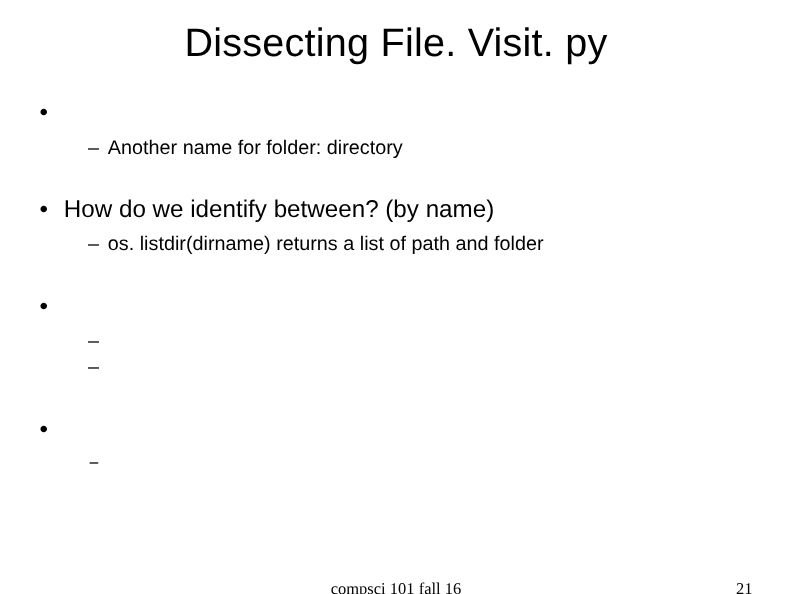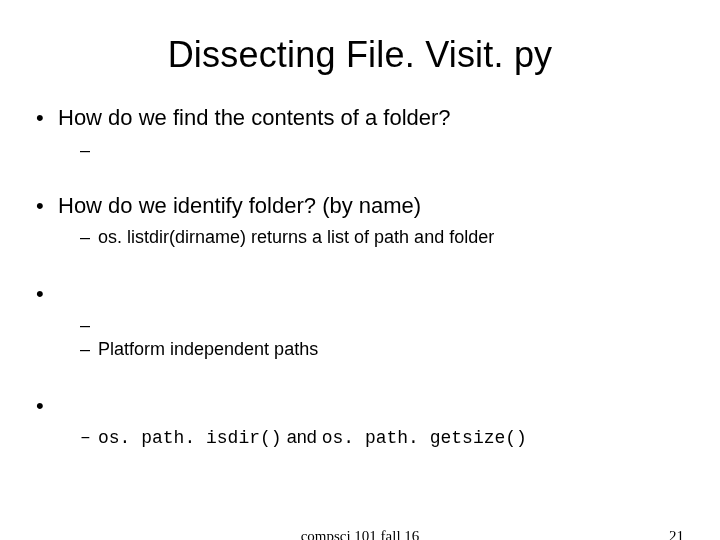--- a/index.html
+++ b/index.html
@@ -16,21 +16,21 @@
     position: relative;
     width: 720px;
     height: 540px;
     box-sizing: border-box;
     padding: 18px 36px 0 36px;
   }
   .title {
     text-align: center;
     font-size: 36px;
     font-weight: 400;
-    margin: 16px 0 28px 0;
+    margin: 0 0 28px 0;
     letter-spacing: 0.2px;
   }
   ul.top {
     list-style: none;
     margin: 0;
     padding: 0;
   }
   ul.top > li {
     margin-bottom: 30px;
   }
@@ -91,67 +91,63 @@
 
 <div class="slide">
 
   <h1 class="title">Dissecting File. Visit. py</h1>
 
   <ul class="top">
 
     <li>
       <div class="b1">
         <span class="dot">•</span>
-        <span>How do we find the contents of a folder?</span>
       </div>
       <ul class="sub">
         <li class="b2">
           <span class="dash">–</span>
+          <span>Another name for folder: directory</span>
         </li>
       </ul>
     </li>
 
     <li>
       <div class="b1">
         <span class="dot">•</span>
-        <span>How do we identify folder? (by name)</span>
+        <span>How do we identify between? (by name)</span>
       </div>
       <ul class="sub">
         <li class="b2">
           <span class="dash">–</span>
           <span>os. listdir(dirname) returns a list of path and folder</span>
         </li>
       </ul>
     </li>
 
     <li>
       <div class="b1">
         <span class="dot">•</span>
       </div>
       <ul class="sub">
         <li class="b2">
           <span class="dash">–</span>
         </li>
         <li class="b2">
           <span class="dash">–</span>
-          <span>Platform independent paths</span>
         </li>
       </ul>
     </li>
 
     <li>
       <div class="b1">
         <span class="dot">•</span>
       </div>
       <ul class="sub">
         <li class="b2">
           <span class="dash mono">–</span>
-          <span>
-            <span class="mono">os. path. isdir()</span><span> and </span><span class="mono">os. path. getsize()</span>
-          </span>
         </li>
       </ul>
     </li>
 
   </ul>
 
   <div class="footer">
     <span class="footer-center">compsci 101 fall 16</span>
     <span class="footer-right">21</span>
   </div>

